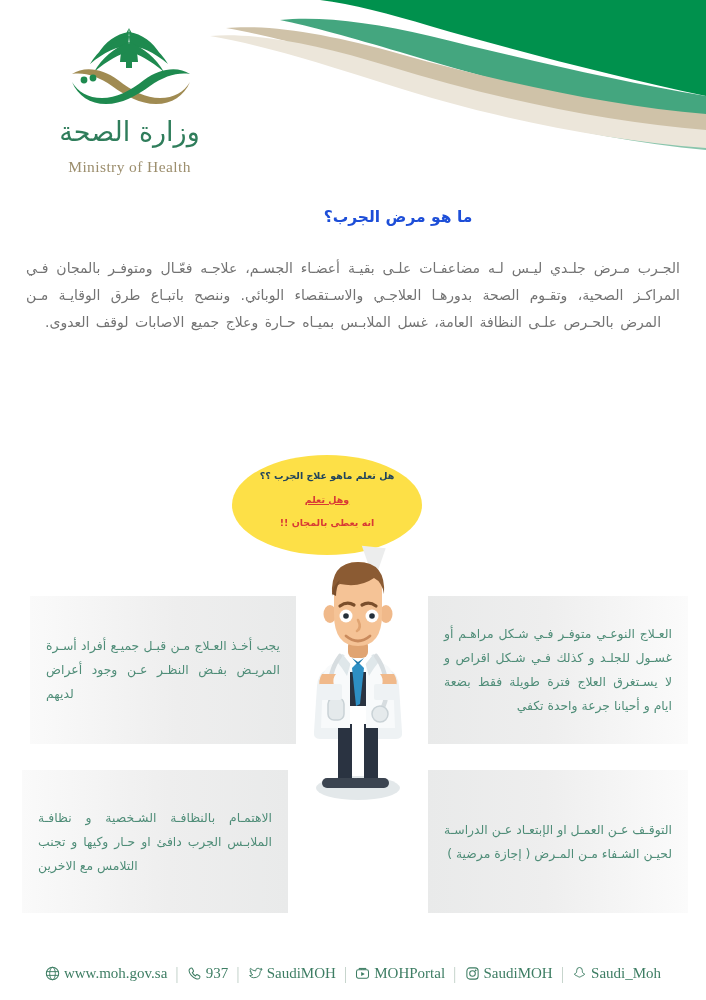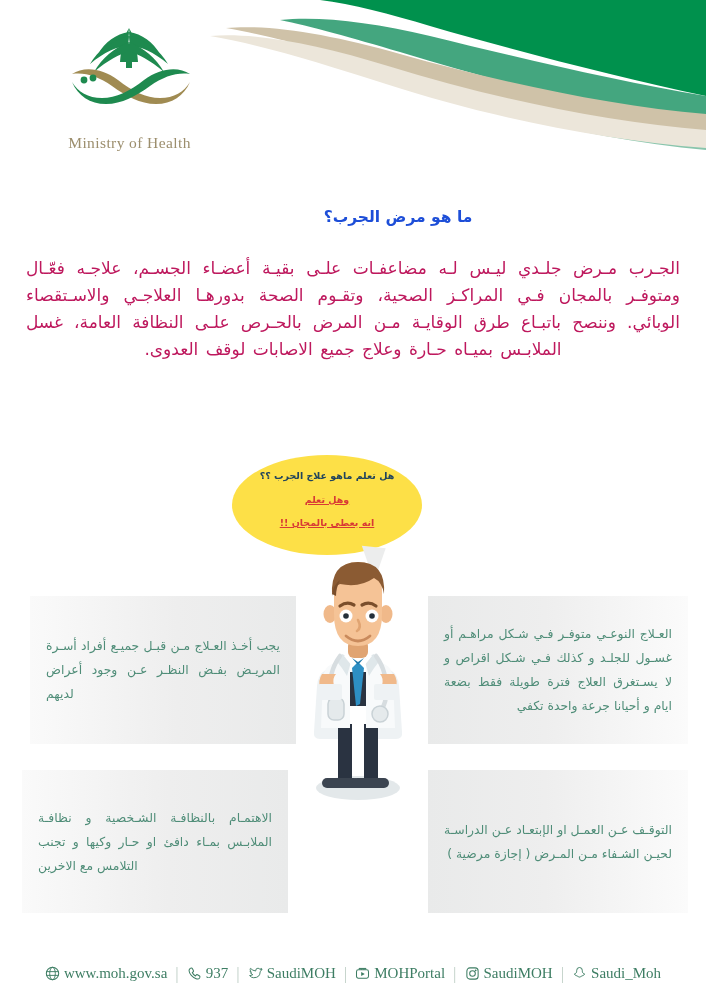--- a/index.html
+++ b/index.html
@@ -39,21 +39,21 @@
     text-align:center; direction:rtl;
     font-size:15.5px; font-weight:bold; color:#1d4ed8;
     letter-spacing:.6px;
     margin-left:45px;
   }
 
   
   .intro-paragraph{
     position:absolute; top:255px; left:26px; width:654px;
     direction:rtl; text-align:justify; text-align-last:center;
-    font-size:17px; line-height:27px; color:#be185d;
+    font-size:14px; line-height:27px; color:#737373;
     letter-spacing:.2px; word-spacing:2px;
   }
 
   
   .speech-bubble{
     position:absolute; left:232px; top:455px; width:190px; height:100px;
     background:#fde047; border-radius:50% / 50%;
     direction:rtl; text-align:center; padding-top:16px;
   }
   .speech-bubble .tail{
@@ -66,21 +66,21 @@
   .bubble-l1{
     font-size:9.5px; font-weight:bold; color:#21445c; line-height:1;
     margin-bottom:14px; letter-spacing:.3px;
   }
   .bubble-l2{
     font-size:9.5px; font-weight:bold; color:#d83a35; line-height:1;
     text-decoration:underline; margin-bottom:14px; letter-spacing:.3px;
   }
   .bubble-l3{
     font-size:9.5px; font-weight:bold; color:#d83a35; line-height:1;
-    text-decoration:underline; letter-spacing:.3px;
+    letter-spacing:.3px;
   }
 
   
   .doctor{ position:absolute; left:288px; top:552px; width:140px; height:300px; }
   .doctor svg{ display:block; }
 
   
   .info-box{
     position:absolute;
     direction:rtl; text-align:justify; text-align-last:right;
@@ -156,20 +156,21 @@
     <g>
       <path d="M30 52 C42 44 60 46 76 58 C90 69 104 76 118 76 C132 76 142 70 148 60
                C142 74 130 82 114 82 C98 82 84 74 70 64 C56 54 42 50 30 52Z" fill="#a08b52"></path>
       <path d="M148 52 C136 44 118 46 102 58 C88 69 74 76 60 76 C46 76 36 70 30 60
                C36 74 48 82 64 82 C80 82 94 74 108 64 C122 54 136 50 148 52Z" fill="#1e8a4f"></path>
 
       <circle cx="42" cy="58" r="3.4" fill="#1e8a4f"></circle>
       <circle cx="51" cy="56" r="3.4" fill="#1e8a4f"></circle>
     </g>
   </svg>
+  <div class="logo-ar">وزارة الصحة</div>
   <div class="logo-en">Ministry of Health</div>
 </div>
 
 <div class="page-title">ما هو مرض الجرب؟</div>
 
 <div class="intro-paragraph">الجـرب مـرض جلـدي ليـس لـه مضاعفـات علـى بقيـة أعضـاء الجسـم، علاجـه فعّـال ومتوفـر بالمجان فـي المراكـز الصحية، وتقـوم الصحة بدورهـا العلاجـي والاسـتقصاء الوبائي. وننصح باتبـاع طرق الوقايـة مـن المرض بالحـرص علـى النظافة العامة، غسل الملابـس بميـاه حـارة وعلاج جميع الاصابات لوقف العدوى.</div>
 
 <div class="speech-bubble">
   <div class="bubble-l1">هل تعلم ماهو علاج الجرب ؟؟</div>
   <div class="bubble-l2">وهل تعلم</div>
@@ -241,21 +242,21 @@
   </svg>
 </div>
 
 <div class="info-box box-tl">
   <span>يجب أخـذ العـلاج مـن قبـل جميـع أفراد أسـرة المريـض بفـض النظـر عـن وجود أعراض لديهم</span>
 </div>
 <div class="info-box box-tr">
   <span>العـلاج النوعـي متوفـر فـي شـكل مراهـم أو غسـول للجلـد و كذلك فـي شـكل اقراص و لا يسـتغرق العلاج فترة طويلة فقط بضعة ايام و أحيانا جرعة واحدة تكفي</span>
 </div>
 <div class="info-box box-bl">
-  <span>الاهتمـام بالنظافـة الشـخصية و نظافـة الملابـس بمـاء دافئ او حـار وكيها و تجنب التلامس مع الاخرين</span>
+  <span>الاهتمـام بالنظافـة الشـخصية و نظافـة الملابـس الجرب دافئ او حـار وكيها و تجنب التلامس مع الاخرين</span>
 </div>
 <div class="info-box box-br">
   <span>التوقـف عـن العمـل او الإبتعـاد عـن الدراسـة لحيـن الشـفاء مـن المـرض ( إجازة مرضية )</span>
 </div>
 
 <div class="footer">
 
   <div class="footer-item">
     <svg width="15" height="15" viewBox="0 0 16 16">
       <circle cx="8" cy="8" r="6.6" fill="none" stroke="#3d7d63" stroke-width="1.1"></circle>

